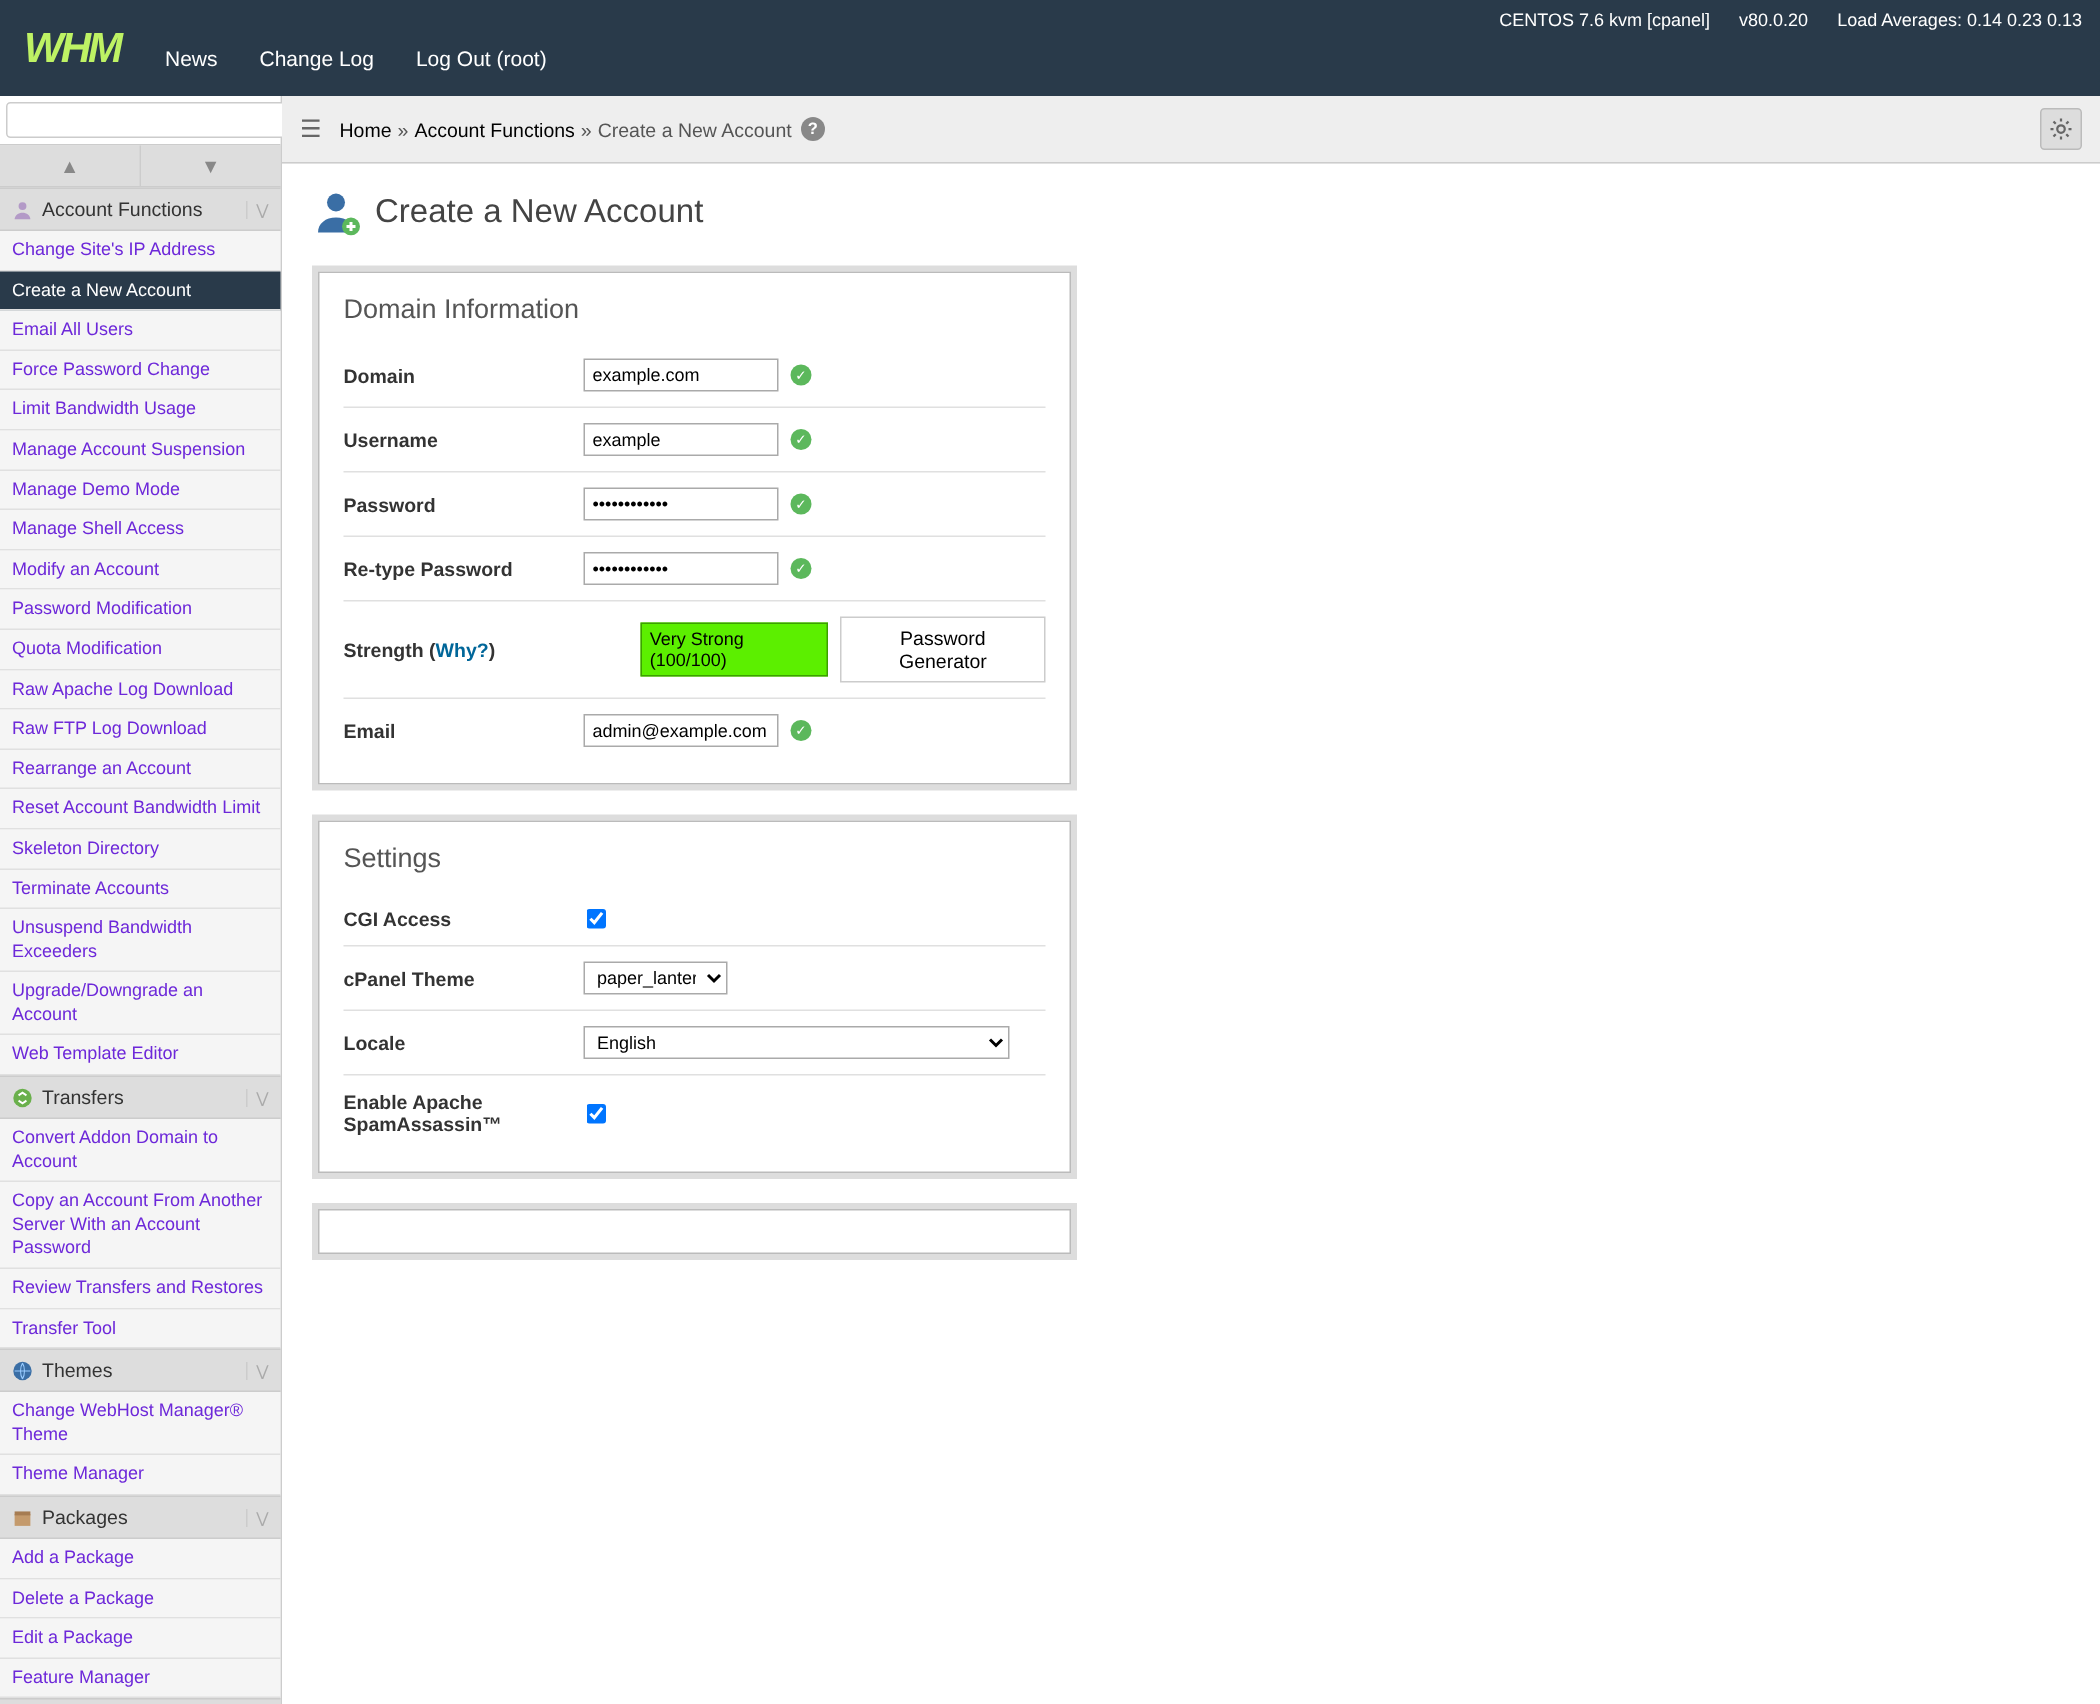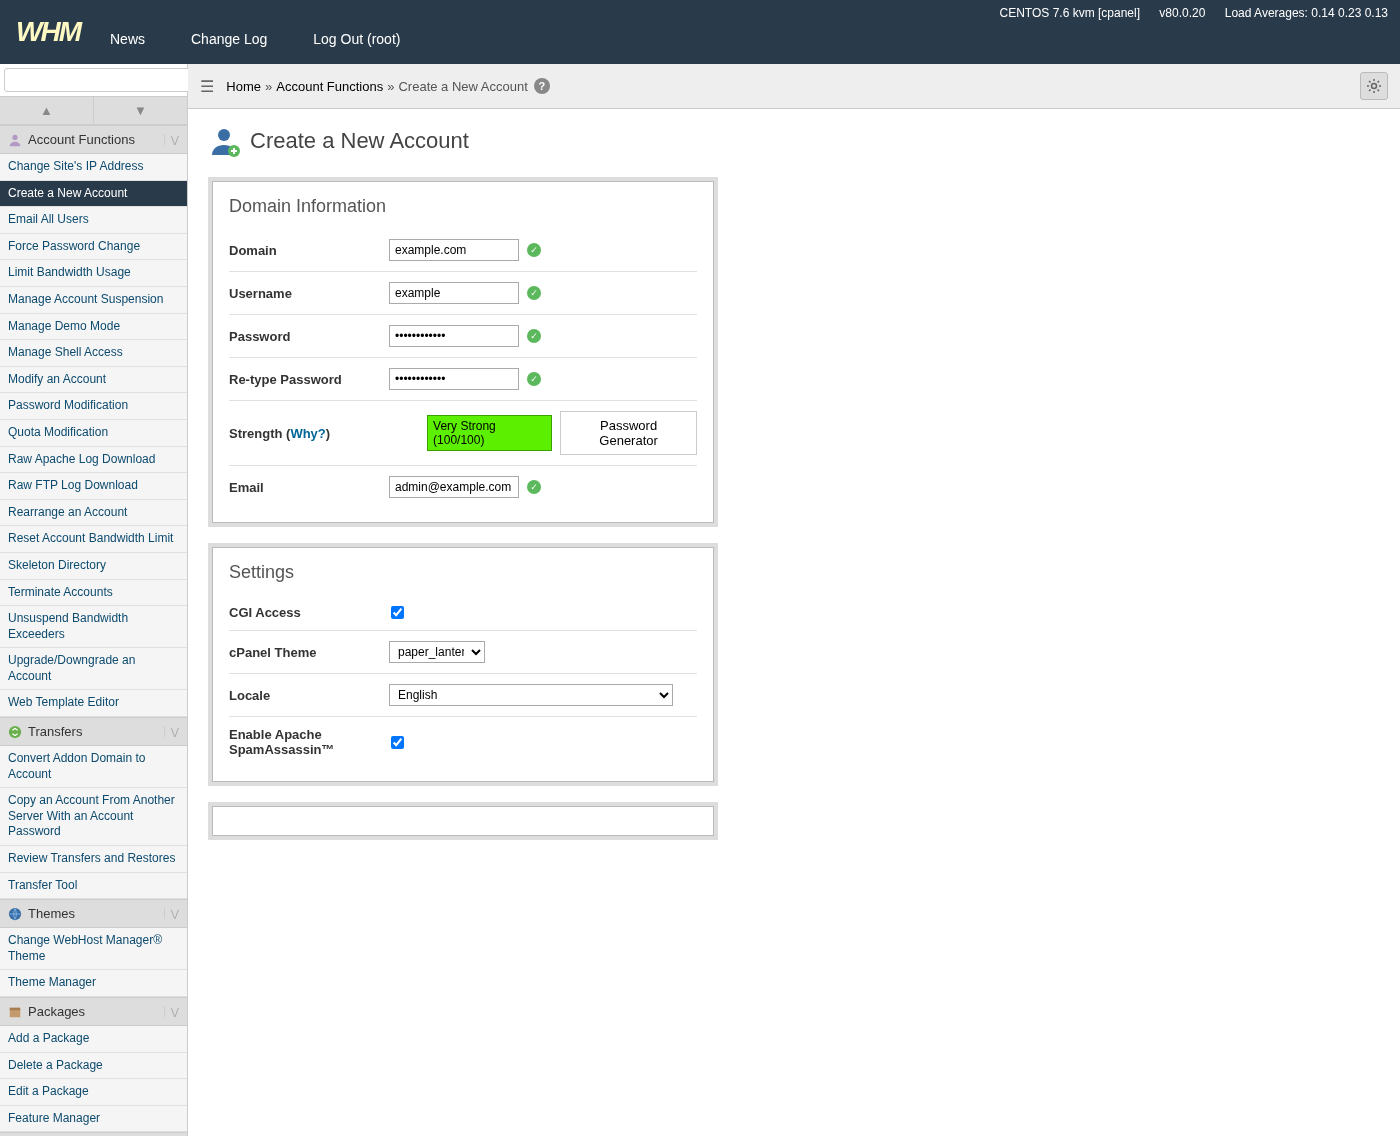--- a/index.html
+++ b/index.html
@@ -1,40 +1,40 @@
 <!DOCTYPE html>
 <html><head>
 <meta charset="utf-8">
 <style>
 * { box-sizing: border-box; margin: 0; padding: 0; }
 body { font-family: Arial, sans-serif; font-size: 13px; color: #333; background: #fff; }
 
 .top-bar { background: #293a4a; color: #fff; height: 64px; display: flex; align-items: center; }
 .top-status { position: absolute; top: 6px; right: 12px; font-size: 12px; color: #fff; font-weight: normal; }
 .top-status span { margin-left: 16px; }
-.logo { font-family: Arial; font-weight: bold; font-style: italic; font-size: 28px; letter-spacing: -2px; color: #fef9c3; padding: 0 16px; }
-.top-nav { display: flex; margin-top: 14px; gap: 18px; }
+.logo { font-family: Arial; font-weight: bold; font-style: italic; font-size: 28px; letter-spacing: -2px; color: #bef264; padding: 0 16px; }
+.top-nav { display: flex; margin-top: 14px; }
 .top-nav a { color: #fff; text-decoration: none; padding: 10px 14px; font-size: 14px; }
 
 .columns { display: flex; }
 
 .sidebar { width: 188px; background: #e6e6e6; min-height: 920px; border-right: 1px solid #ccc; }
 .search-row { display: flex; padding: 4px; background: #fff; border-bottom: 1px solid #ccc; }
 .search-input { flex: 1; border: 1px solid #ccc; border-radius: 3px; padding: 4px; height: 24px; }
 .search-btn { width: 24px; height: 24px; background: #f7941d; border: none; border-radius: 3px; margin-left: 4px; color: #fff; cursor: pointer; display: flex; align-items: center; justify-content: center; }
 
 .nav-arrows { display: flex; border-bottom: 1px solid #ccc; }
 .nav-arrow { flex: 1; text-align: center; padding: 6px 0; background: #ddd; color: #888; cursor: pointer; }
 .nav-arrow + .nav-arrow { border-left: 1px solid #ccc; }
 
 .category { display: flex; align-items: center; padding: 6px 8px; background: #ddd; border-bottom: 1px solid #ccc; border-top: 1px solid #ccc; cursor: pointer; }
 .category-icon { width: 14px; height: 14px; margin-right: 6px; display: inline-block; }
 .category-toggle { margin-left: auto; color: #aaa; font-size: 10px; border-left: 1px solid #ccc; padding-left: 6px; }
 
-.nav-item { padding: 5px 8px; background: #f5f5f5; border-bottom: 1px solid #e0e0e0; cursor: pointer; color: #0c4a6e; font-size: 12px; line-height: 1.3; }
+.nav-item { padding: 5px 8px; background: #f5f5f5; border-bottom: 1px solid #e0e0e0; cursor: pointer; color: #6d28d9; font-size: 12px; line-height: 1.3; }
 .nav-item.active { background: #293a4a; color: #fff; }
 
 .main { flex: 1; }
 .breadcrumb-bar { background: #eee; border-bottom: 1px solid #ccc; padding: 8px 12px; display: flex; align-items: center; color: #555; }
 .breadcrumb-bar .toggle-icon { margin-right: 12px; font-size: 16px; color: #666; cursor: pointer; }
 .breadcrumb-bar a { color: #000000; text-decoration: none; }
 .breadcrumb-bar .sep { margin: 0 4px; }
 .help-circle { display: inline-flex; width: 16px; height: 16px; background: #888; color: #fff; border-radius: 50%; align-items: center; justify-content: center; font-size: 11px; font-weight: bold; margin-left: 6px; }
 .gear-btn { margin-left: auto; width: 28px; height: 28px; background: #ddd; border: 1px solid #bbb; border-radius: 3px; display: flex; align-items: center; justify-content: center; cursor: pointer; color: #666; }
 

